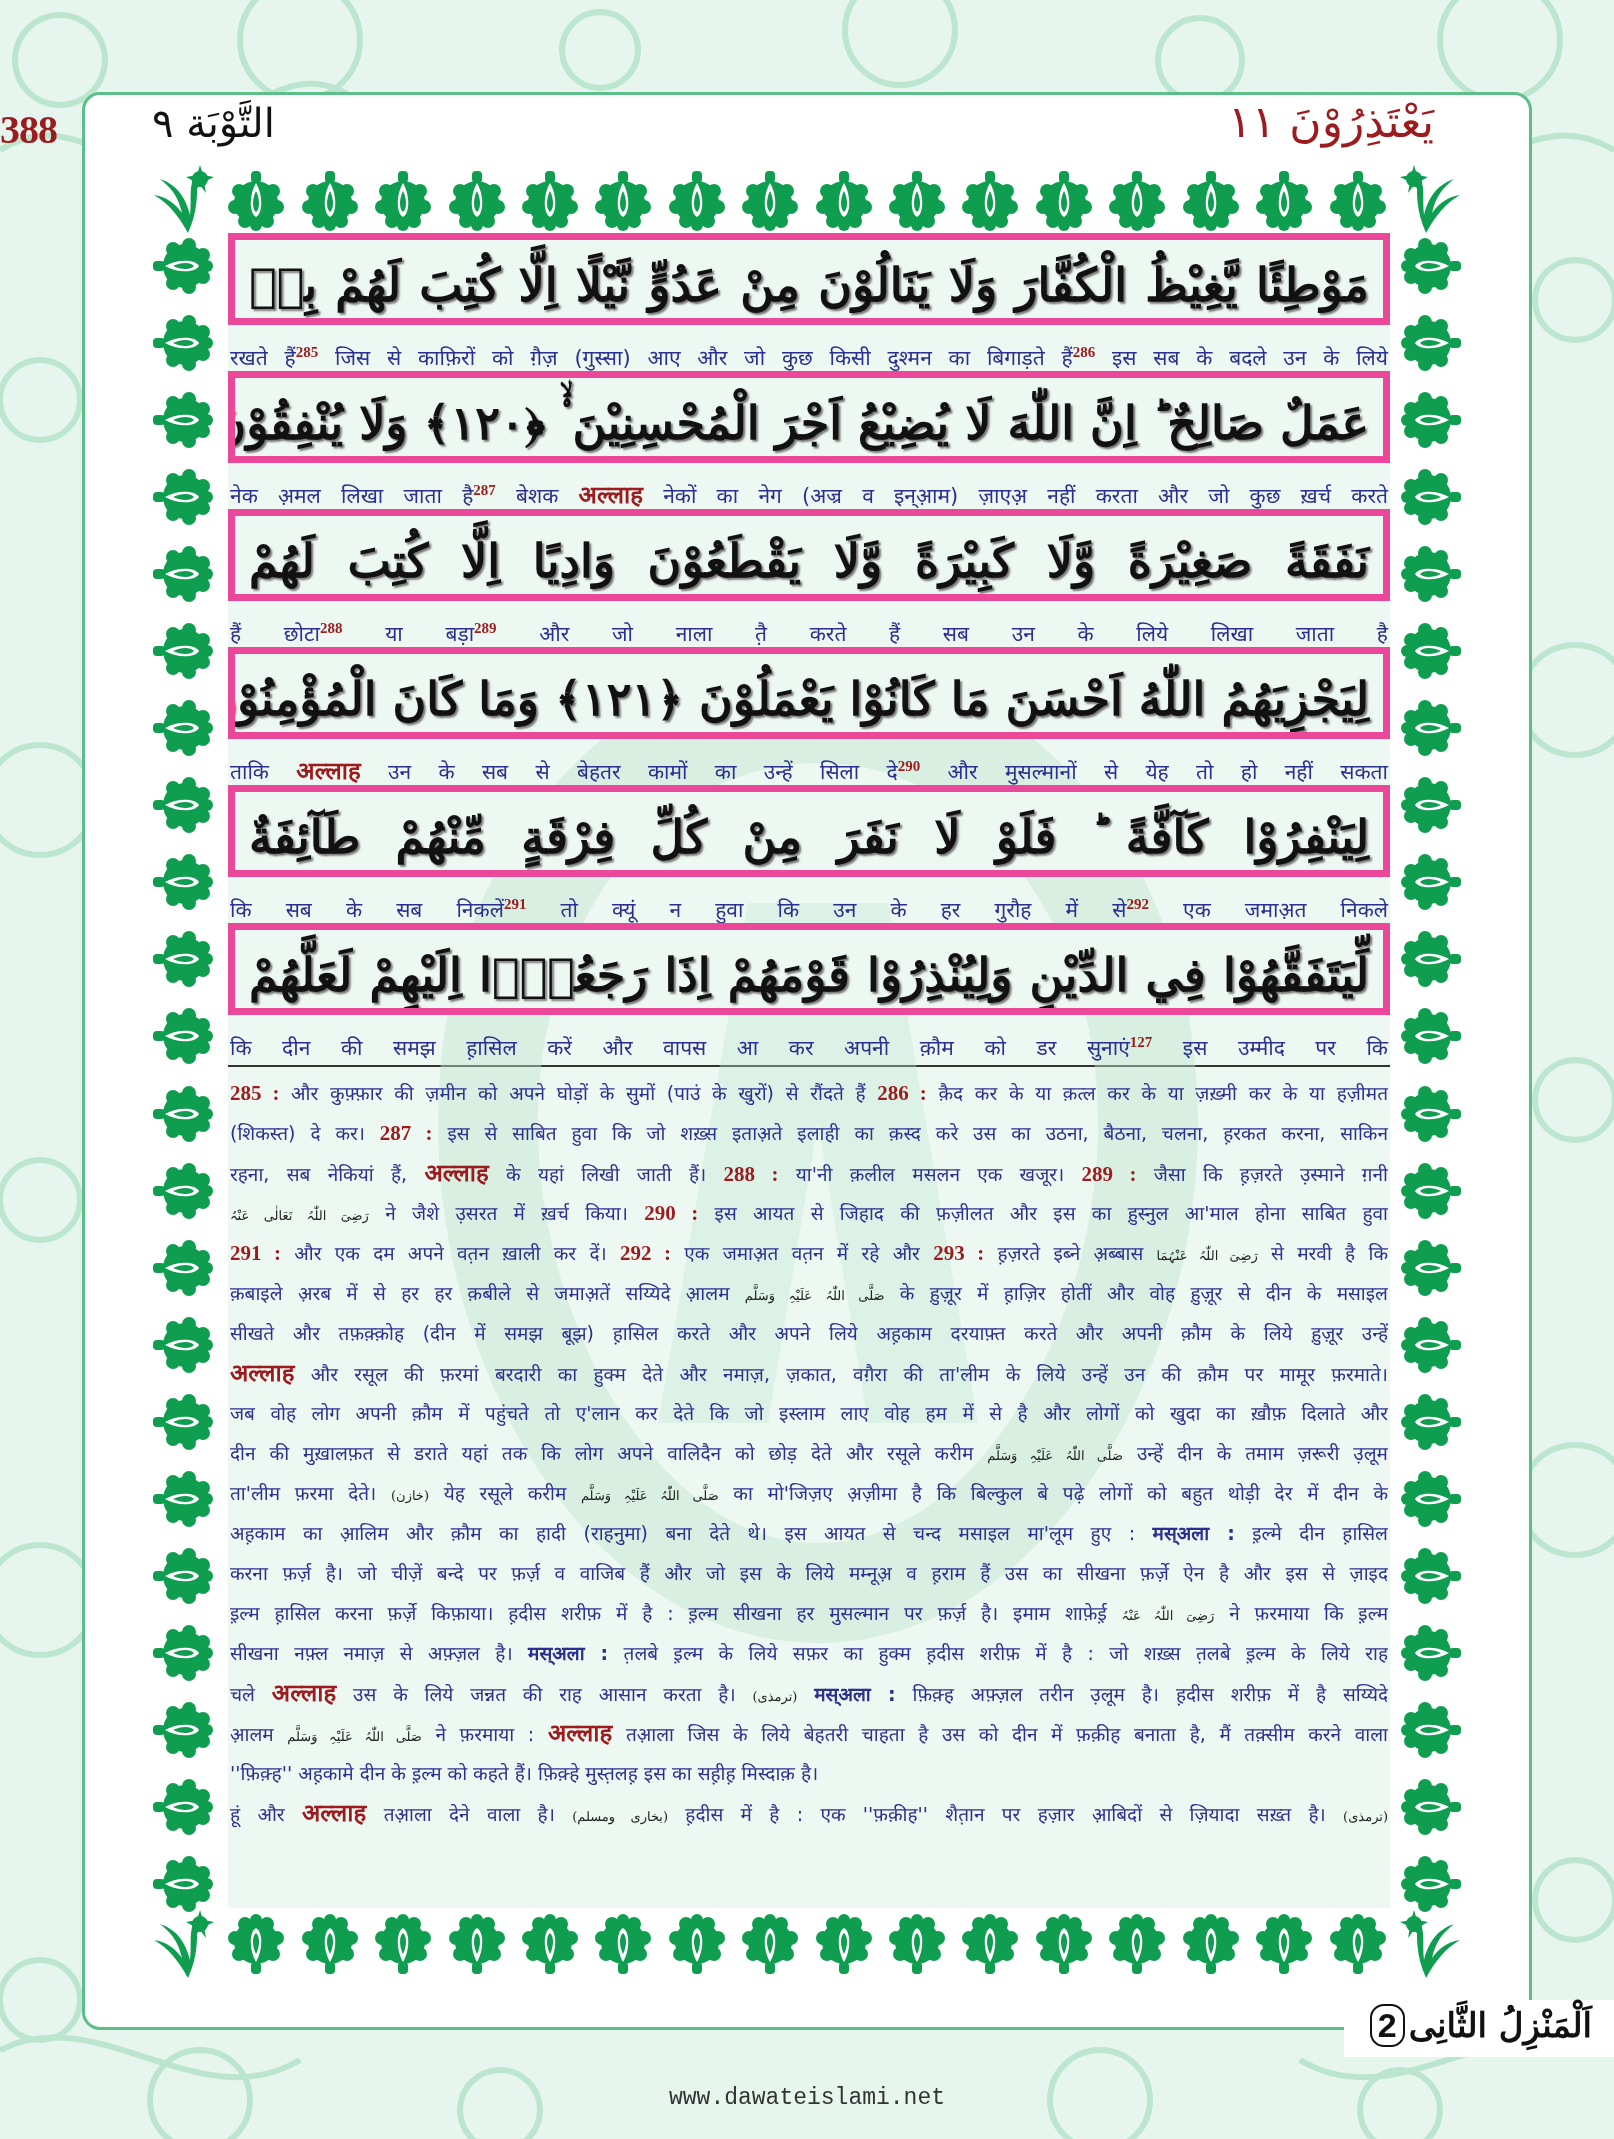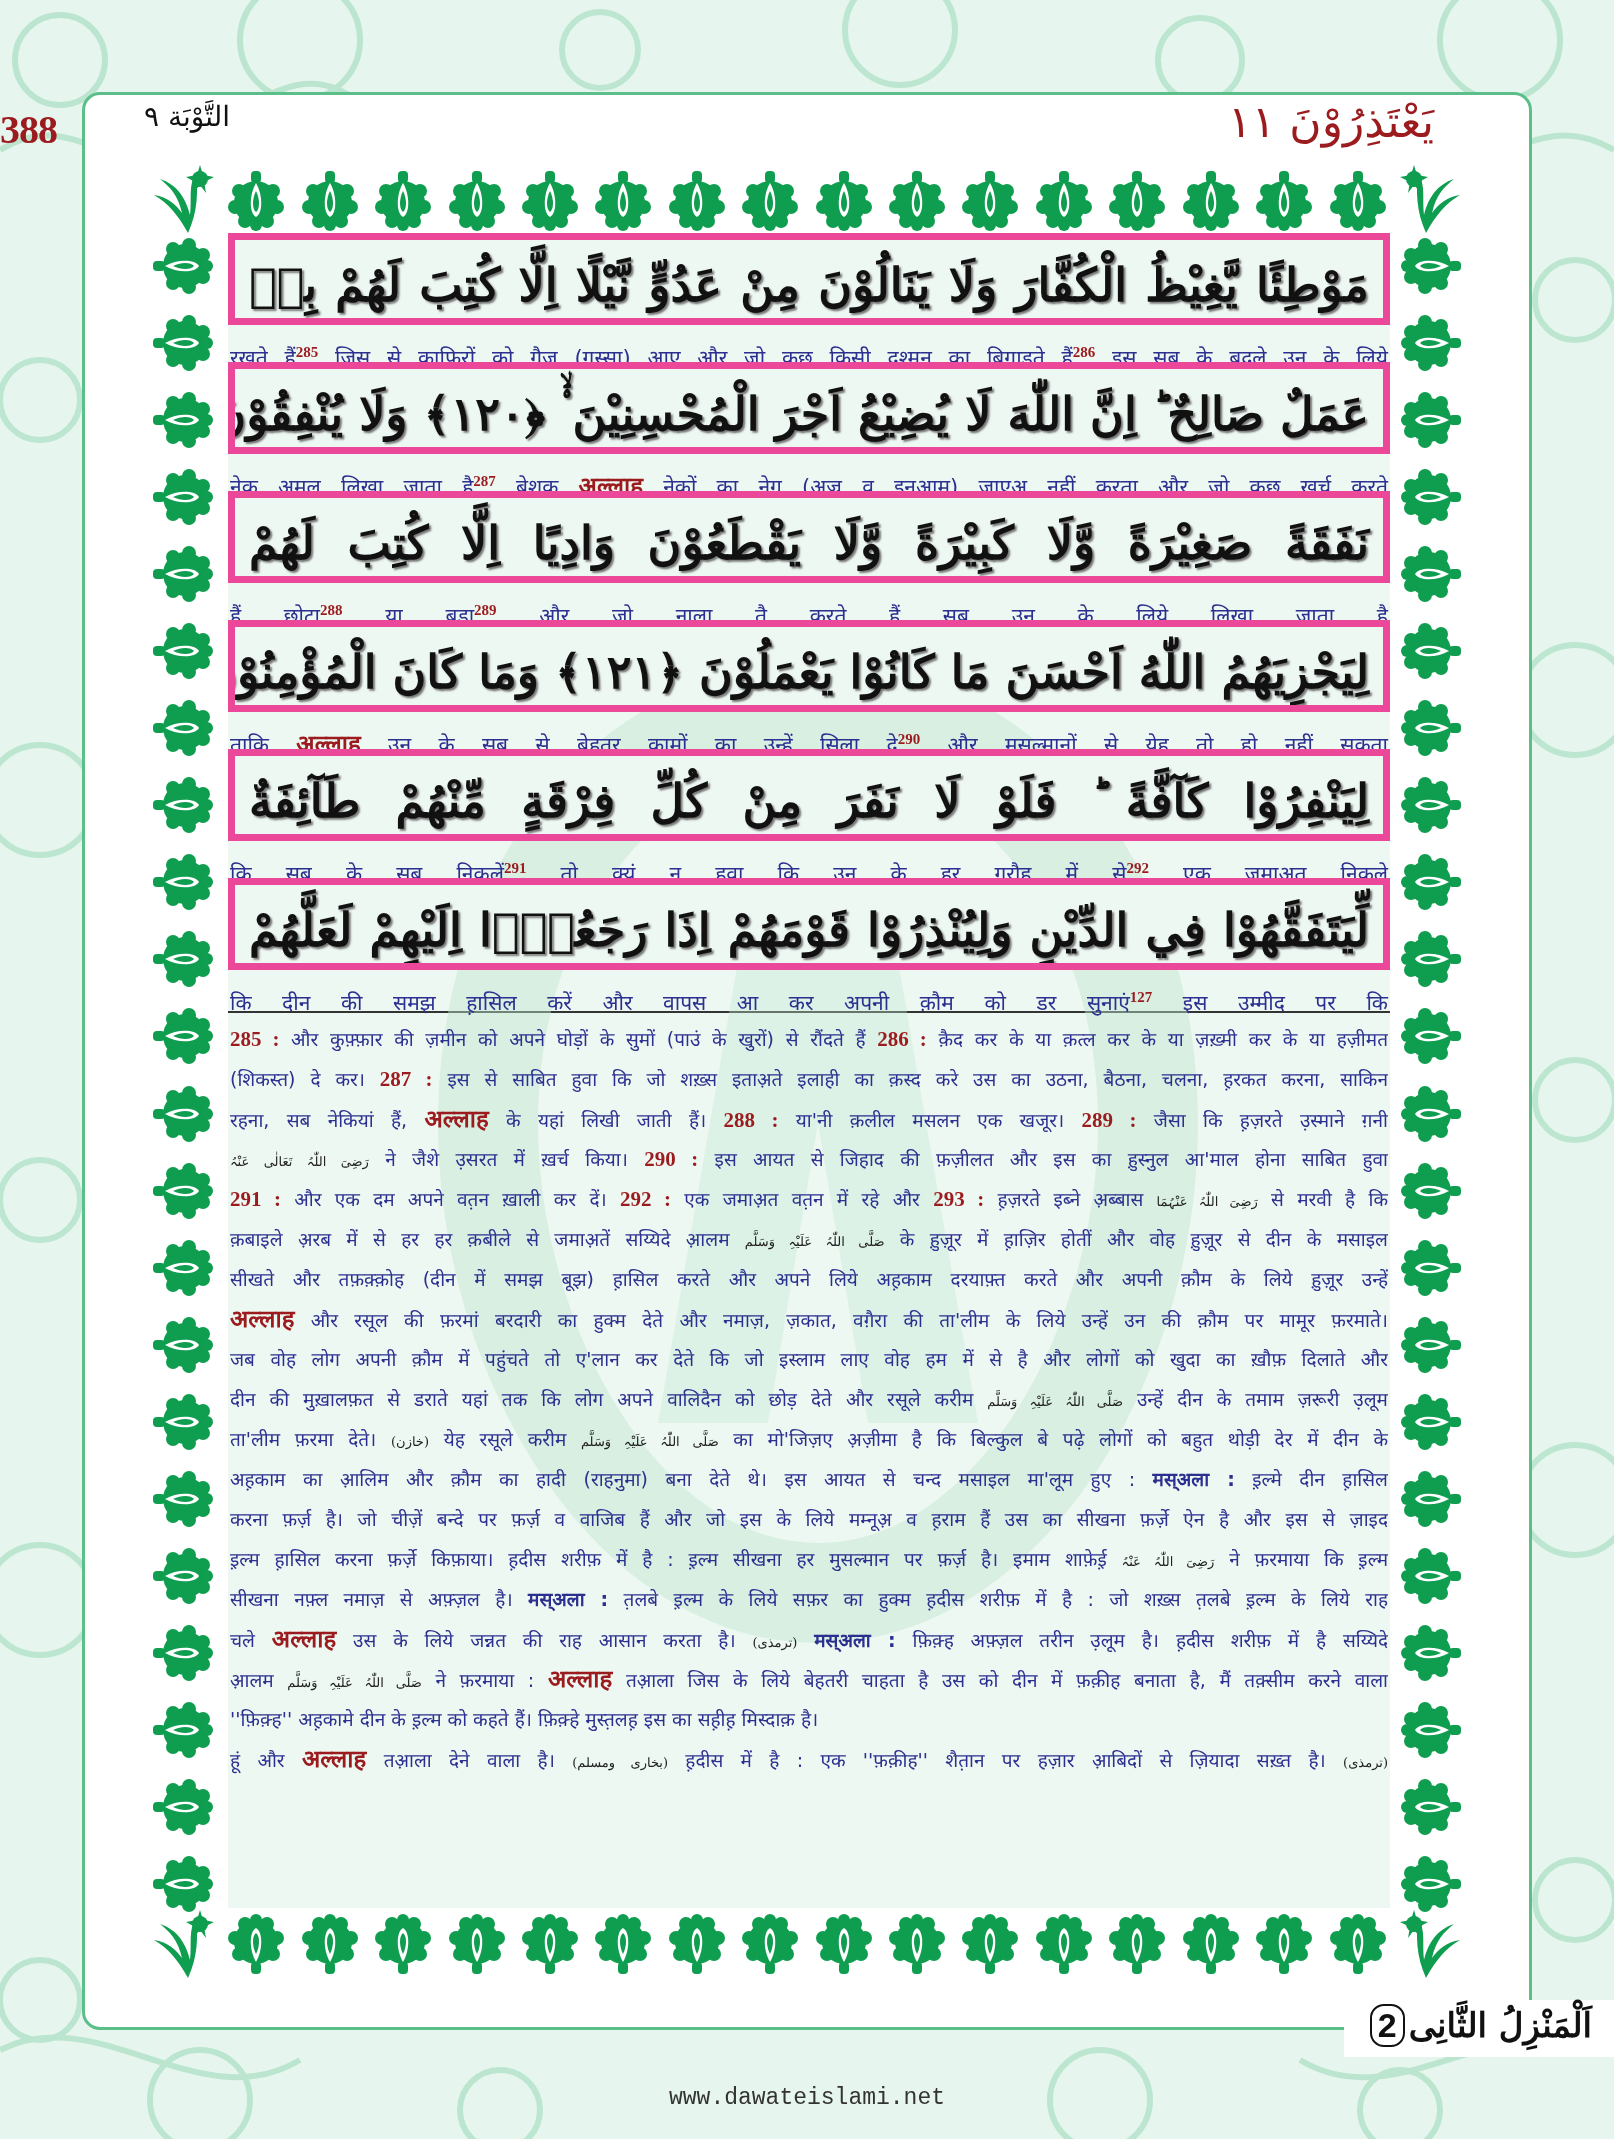--- a/index.html
+++ b/index.html
@@ -9,21 +9,21 @@
     font-family:"DejaVu Sans","Liberation Sans",sans-serif;
   }
   
   .bg{position:absolute;inset:0;}
   .bg svg{width:100%;height:100%;display:block;}
   
   .card{
     position:absolute;left:82px;top:92px;width:1450px;height:1938px;
     background:#ffffff;border:3px solid #5cbf8a;border-radius:18px;box-sizing:border-box;
   }
-  .hdr-left{position:absolute;left:144px;top:100px;font-family:"DejaVu Serif",serif;font-size:28px;color:#111;direction:rtl;}
+  .hdr-left{position:absolute;left:152px;top:100px;font-family:"DejaVu Serif",serif;font-size:40px;color:#111;direction:rtl;}
   .hdr-center{position:absolute;left:0;right:0;top:106px;text-align:left;font-family:"Liberation Serif",serif;font-weight:bold;font-size:40px;color:#9b1b1e;letter-spacing:-1px;}
   .hdr-right{position:absolute;right:180px;top:96px;font-family:"DejaVu Serif",serif;font-size:44px;color:#9b1b1e;direction:rtl;}
 
   
   .band{position:absolute;display:flex;justify-content:space-between;align-items:center;}
   .band.h{left:148px;width:1318px;height:70px;}
   .band.top{top:165px;}
   .band.bot{top:1910px;}
   .band.v{flex-direction:column;width:58px;top:235px;height:1680px;}
   .band.vl{left:153px;}
@@ -39,21 +39,21 @@
   .watermark{position:absolute;left:180px;top:370px;width:820px;height:1100px;opacity:.45;}
   .verse{
     position:relative;height:92px;margin:0 0 0 0;border:7px solid #ec4899;box-sizing:border-box;
     background:#eef8f2;
     font-family:"DejaVu Serif",serif;font-size:46px;font-weight:bold;color:#111;
     direction:rtl;text-align:justify;text-align-last:justify;
     padding:10px 14px 0 14px;white-space:nowrap;overflow:hidden;line-height:70px;
     text-shadow:2px 2px 2px #777;
   }
   .trans{
-    position:relative;height:37px;line-height:55px;
+    position:relative;height:46px;line-height:55px;
     font-family:"DejaVu Sans",sans-serif;font-size:21px;color:#2b2f8f;
     text-align:justify;text-align-last:justify;white-space:nowrap;padding:0 2px;
   }
   .trans sup, .fn sup{color:#9b1b1e;font-family:"Liberation Serif",serif;font-weight:bold;font-size:15px;}
   .allah{color:#9b1b1e;font-weight:bold;font-size:24px;}
   .sep{height:2px;background:#333;margin:4px 0 6px 0;}
   .footnotes{position:relative;padding:0 2px;}
   .fn{
     font-family:"DejaVu Sans",sans-serif;font-size:19px;color:#2b2f8f;
     line-height:40px;height:40px;white-space:nowrap;overflow:hidden;

